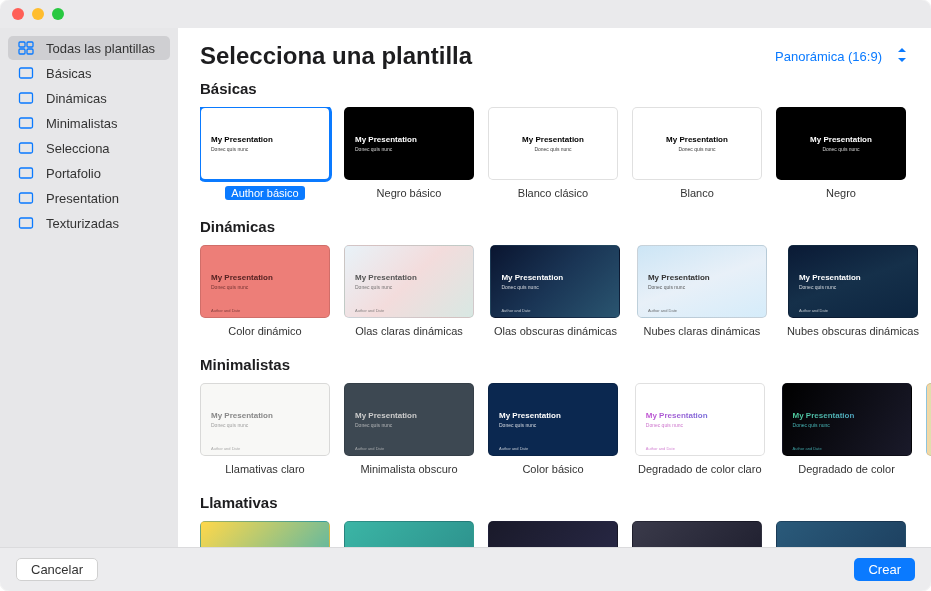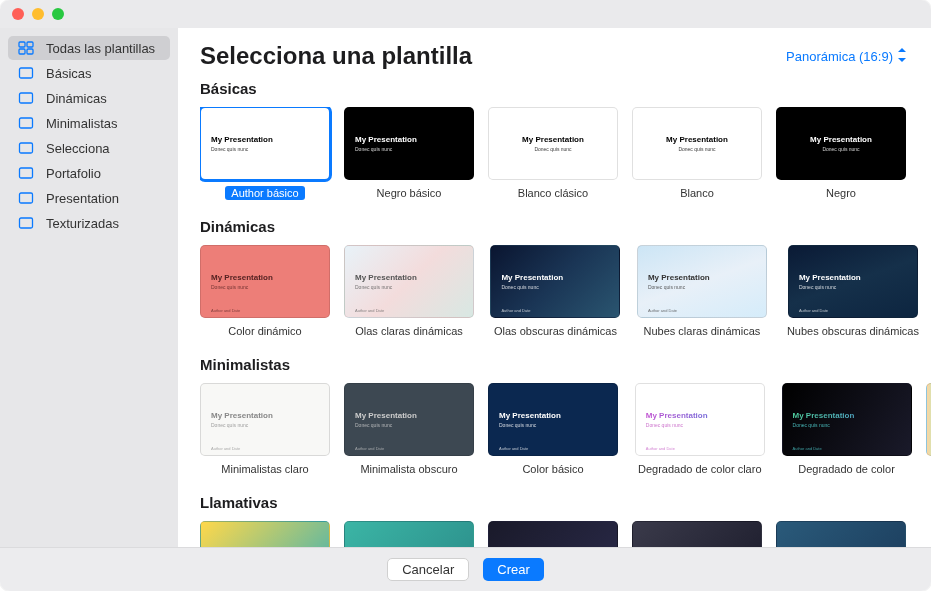--- a/index.html
+++ b/index.html
@@ -86,21 +86,21 @@
       padding: 14px 24px 10px 22px;
     }
     .main-title {
       font-size: 24px;
       font-weight: 700;
       color: #1d1d1f;
     }
     .aspect-selector {
       display: flex;
       align-items: center;
-      gap: 4px;
+      gap: 15px;
       color: #0a7aff;
       font-size: 13px;
       font-weight: 500;
       cursor: pointer;
     }
     .aspect-selector svg { width: 10px; height: 14px; }
     .gallery {
       flex: 1;
       overflow-y: auto;
       padding: 0 0 0 22px;
@@ -164,21 +164,21 @@
       padding: 1px 6px;
       border-radius: 3px;
     }
     .template-label.selected {
       background: #0a7aff;
       color: #fff;
     }
     .footer {
       padding: 10px 16px;
       display: flex;
-      justify-content: center;
+      justify-content: space-between;
       gap: 14px;
       background: #ececee;
       border-top: 1px solid rgba(0,0,0,0.07);
     }
     .btn {
       padding: 3px 14px;
       border-radius: 5px;
       font-size: 13px;
       border: none;
       cursor: pointer;
@@ -398,21 +398,21 @@
           </div>
           <div class="category-section">
             <div class="category-title">Minimalistas</div>
             <div class="templates-row">
               <div class="template-item">
                 <div class="template-thumb bg-min-light">
                   <div class="thumb-title">My Presentation</div>
                   <div class="thumb-sub">Donec quis nunc</div>
                   <div class="thumb-author">Author and Date</div>
                 </div>
-                <div class="template-label">Minimalistas claro</div>
+                <div class="template-label">Llamativas claro</div>
               </div>
               <div class="template-item">
                 <div class="template-thumb bg-min-dark">
                   <div class="thumb-title">My Presentation</div>
                   <div class="thumb-sub">Donec quis nunc</div>
                   <div class="thumb-author">Author and Date</div>
                 </div>
                 <div class="template-label">Minimalista obscuro</div>
               </div>
               <div class="template-item">

